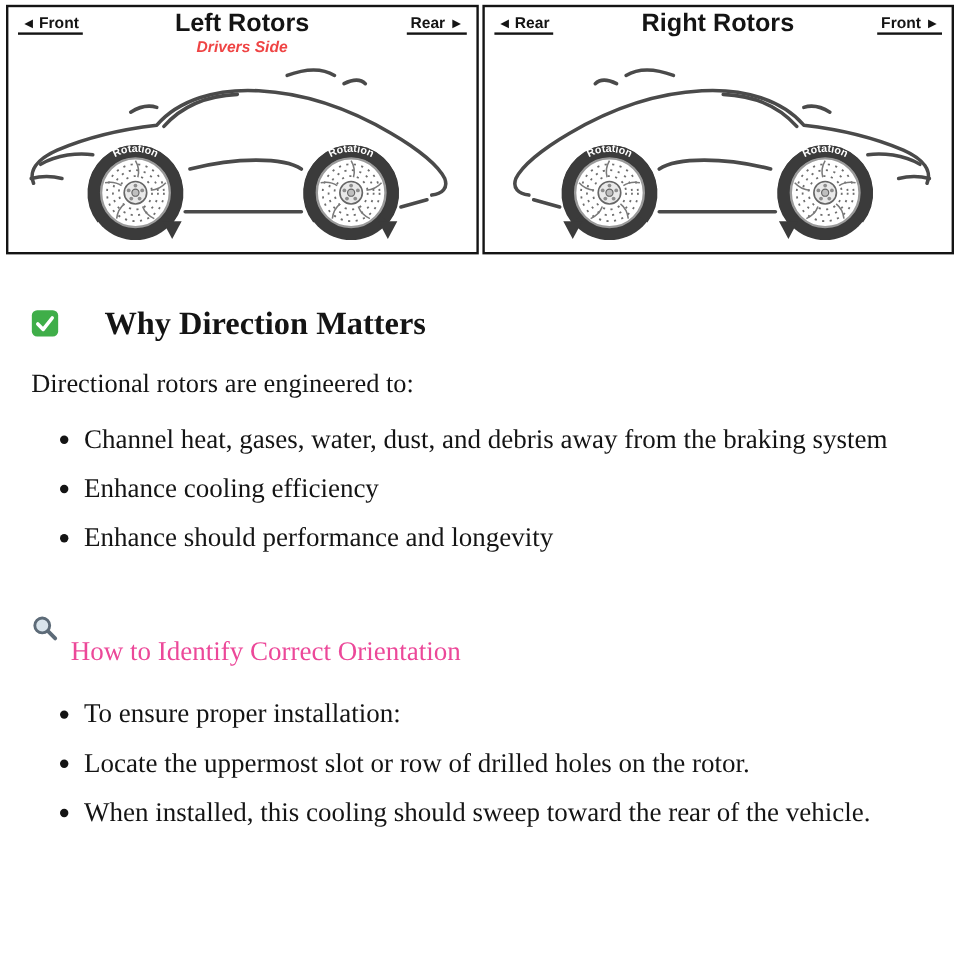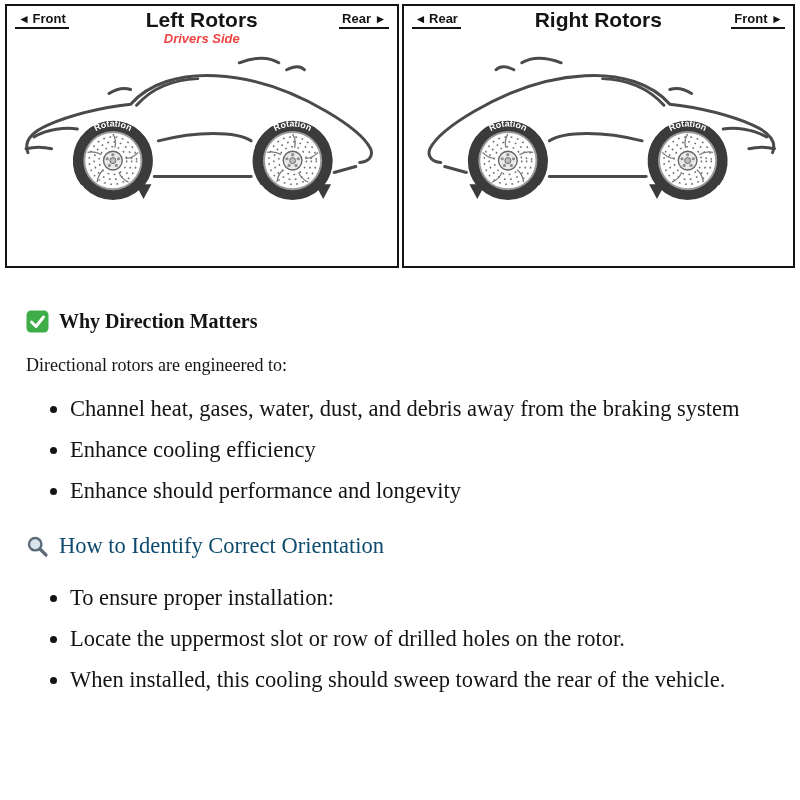--- a/index.html
+++ b/index.html
@@ -1,37 +1,37 @@
 <!DOCTYPE html>
 <html><head>
 <meta charset="utf-8">
 <style>
   html,body{margin:0;padding:0;background:#fff;}
   body{width:800px;height:800px;font-family:"Liberation Serif",serif;color:#141414;overflow:hidden;}
 
   
   .diagram{display:flex;gap:3px;padding:4px 5px 0 5px;}
-  .panel{position:relative;flex:1;border:2px solid #141414;height:264px;background:#fff;box-sizing:border-box;}
+  .panel{position:relative;flex:1;border:2px solid #141414;height:208px;background:#fff;box-sizing:border-box;}
   .panel-head{position:relative;height:44px;}
   .corner{position:absolute;top:5px;font-family:"Liberation Sans",sans-serif;font-weight:bold;font-size:13px;border-bottom:2px solid #141414;padding:0 3px 1px 3px;color:#141414;}
   .corner.left{left:8px;}
   .corner.right{right:8px;}
   .corner .arr{font-size:12px;letter-spacing:-1px;}
   .panel-title{position:absolute;left:0;right:0;top:3px;text-align:center;font-family:"Liberation Sans",sans-serif;}
   .panel-title .t{font-weight:bold;font-size:21px;line-height:1.05;}
   .panel-title .s{font-weight:bold;font-style:italic;font-size:13px;color:#ef4444;}
   .car-svg{display:block;width:100%;height:158px;}
 
   
   .article{padding:16px 28px 0 26px;}
   .para{font-size:22.5px;line-height:1.55;margin:0 0 24px 0;}
   .h-row{display:flex;align-items:center;gap:10px;margin:26px 0 22px 0;}
-  .h-bold{font-weight:bold;font-size:20px;}
-  .h-reg{font-weight:normal;font-size:22.5px;color:#0c4a6e;}
-  .lead{font-size:18px;margin:0 0 16px 0;}
+  .h-bold{font-weight:bold;font-size:27px;margin-left:28px;}
+  .h-reg{font-weight:normal;font-size:22.5px;color:#ec4899;margin-top:40px;}
+  .lead{font-size:22px;margin:0 0 16px 0;}
   ul.blist{margin:0 0 26px 0;padding-left:44px;}
   ul.blist li{font-size:22.5px;line-height:1.5;margin-bottom:7px;}
   .icon{flex:0 0 auto;display:inline-flex;}
 </style>
 </head>
 <body>
 
 <div class="diagram">
 
   <div class="panel">

